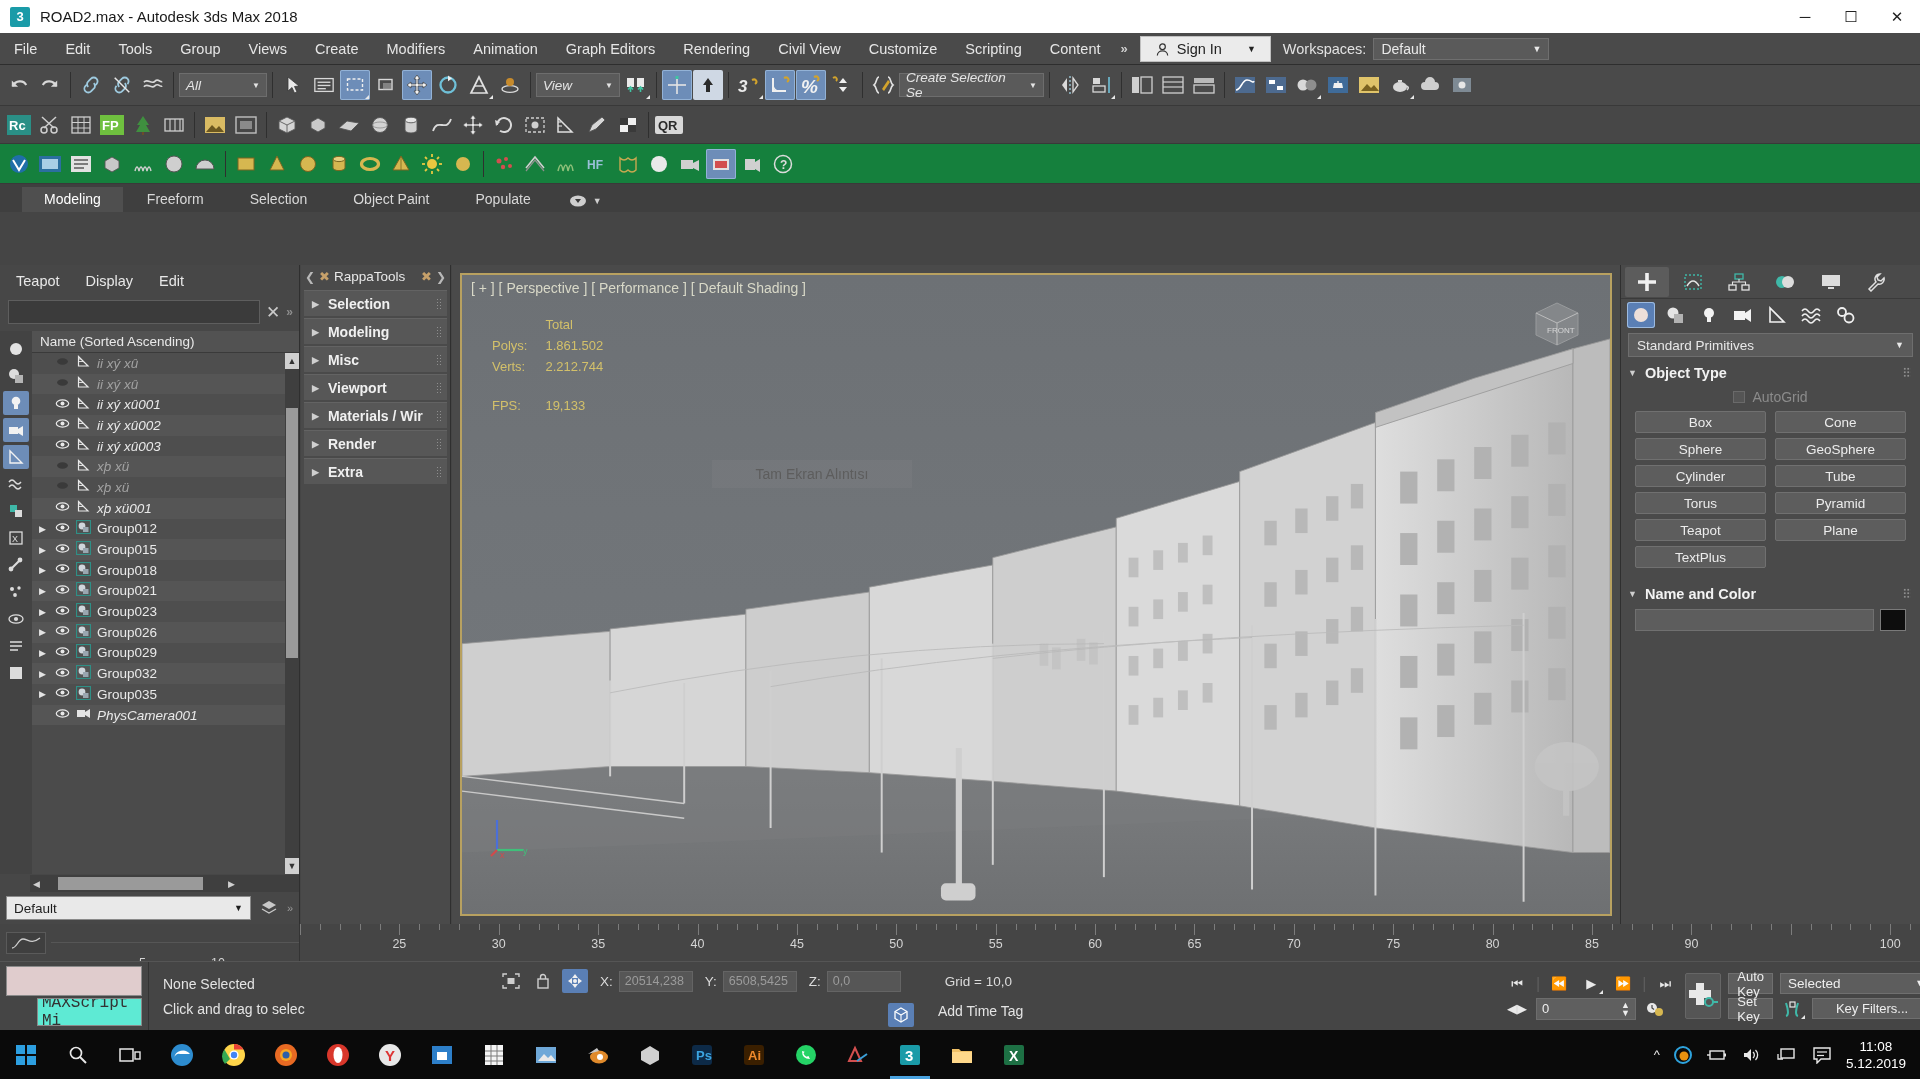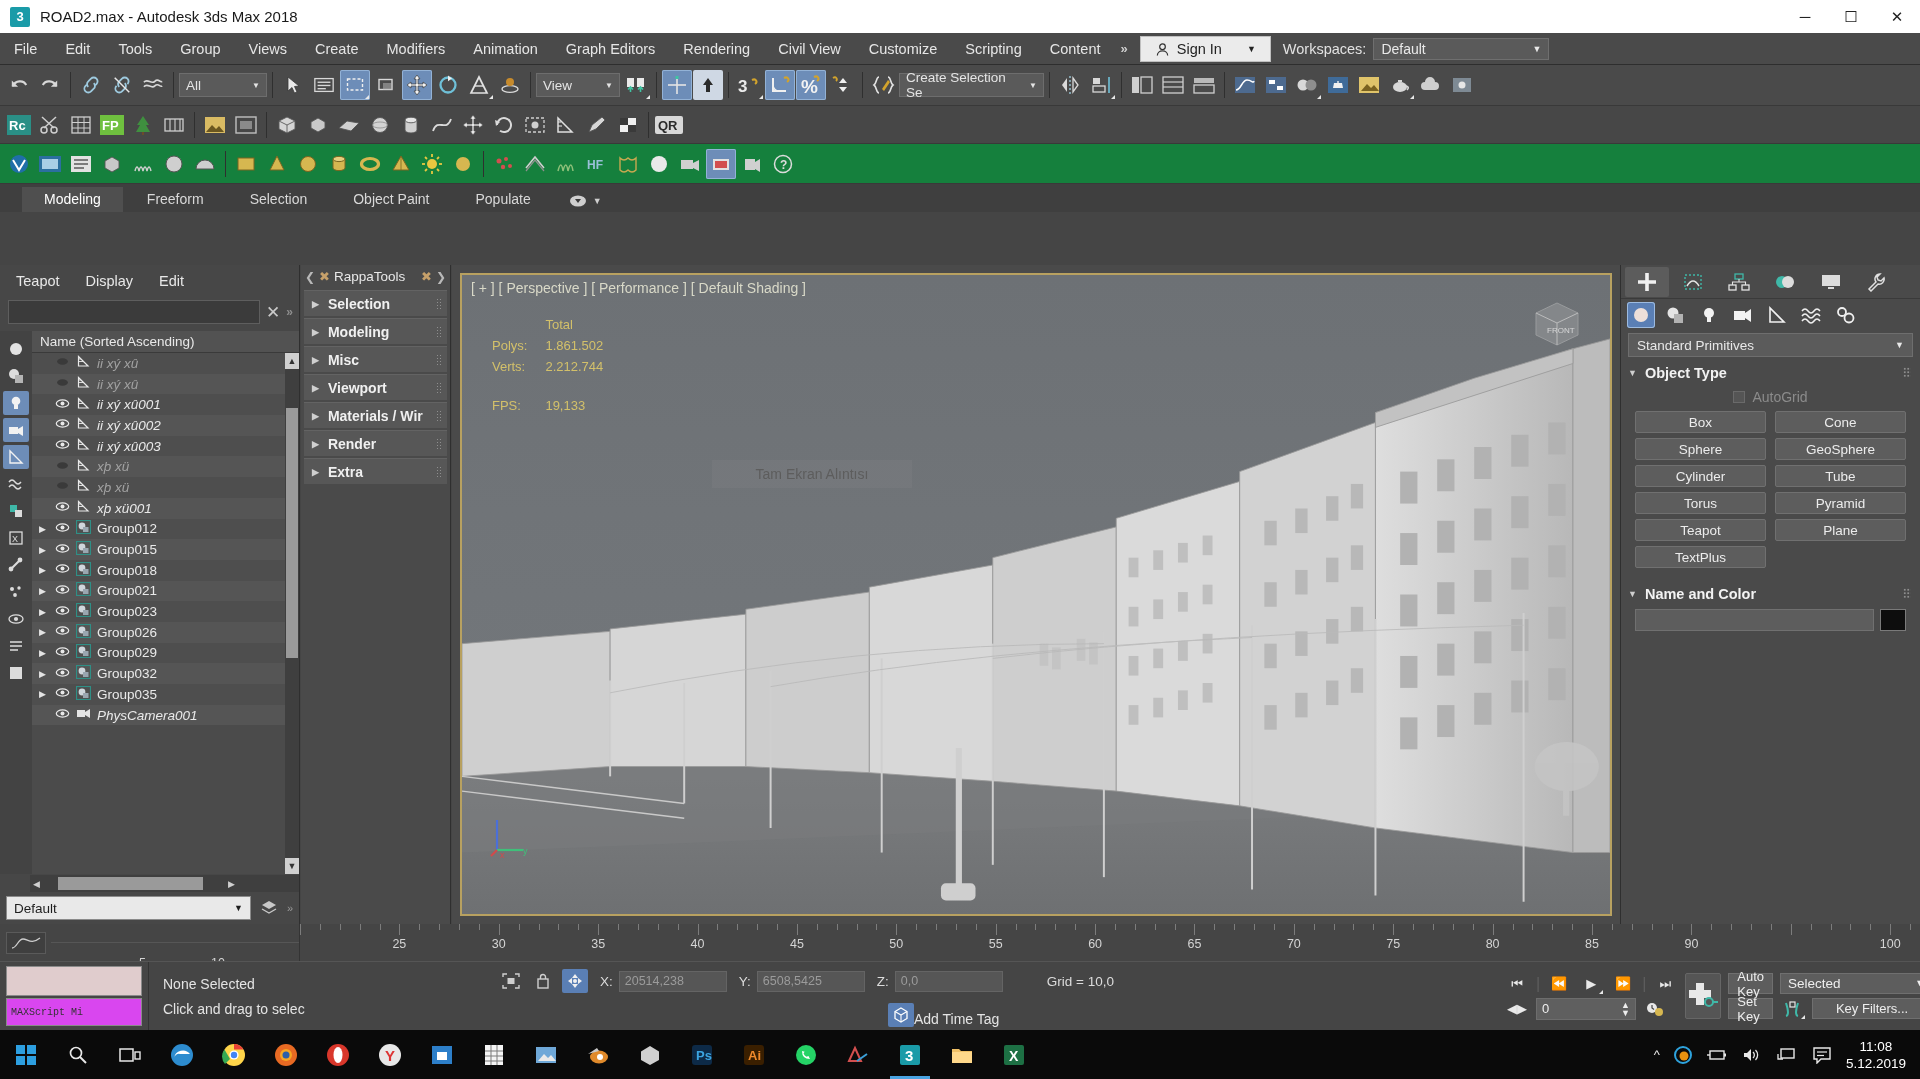--- a/index.html
+++ b/index.html
@@ -25,21 +25,21 @@
     padding:0 14px; font-size:14.5px; height:26px; margin:3px 0 3px 6px; border:1px solid #bfbfbf;}
   .signin .sdrop { font-size:9px; margin-left:18px; }
   .wsarea { display:flex; align-items:center; gap:7px; margin-left:12px; color:#e2e2e2; font-size:14.5px;}
   .wsselect { background:#5a5a5a; border:1px solid #6f6f6f; color:#e9e9e9; font-size:14px;
     width:176px; height:22px; display:flex; align-items:center; padding:0 7px; justify-content:space-between;}
   .wsselect .cv { font-size:9px; }
 
   
   .tbrow { background:#4a4a4a; display:flex; align-items:center; padding:0 4px;
     border-bottom:1px solid #393939; gap:1px; }
-  .tbrow.r1 { height:41px; }
+  .tbrow.r1 { height:41px;font-style:italic; }
   .tbrow.r2 { height:38px; background:#474747;}
   .tbrow.r3 { height:40px; background:#15803d;}
   .tbtn { width:30px; height:30px; border-radius:2px; display:flex; align-items:center;
     justify-content:center; position:relative; flex:none; }
   .tbtn.on { background:#6d8db8; box-shadow:inset 0 0 0 1px #93b2d6; }
   .tbtn.onlight { background:#cfd8e4; }
   .sep { width:1px; height:26px; background:#2f2f2f; margin:0 4px; flex:none; }
   .tsel { height:24px; background:#5a5a5a; border:1px solid #6d6d6d; color:#e4e4e4;
     font-size:13.5px; display:flex; align-items:center; padding:0 6px; justify-content:space-between; }
   .tsel .cv { font-size:8px; margin-left:8px;}
@@ -170,33 +170,33 @@
   .ruler { position:relative; flex:1; }
   .rulerinner { position:absolute; inset:0; }
   .rtick { position:absolute; top:0; width:1px; background:#7c7c7c;}
   .rlabel { position:absolute; top:13px; font-size:12.5px; color:#d4d4d4; transform:translateX(-50%);}
 
   
   .status { position:absolute; left:0; right:0; bottom:49px; height:69px; background:#454545;
     border-top:1px solid #555; display:flex; align-items:stretch;}
   .st-script { width:148px; padding:4px 6px; display:flex; flex-direction:column; gap:2px;}
   .st-listener { height:30px; background:#e0cccd; border:1px solid #8a8a8a;}
-  .st-mini { height:28px; background:#d946ef; border:1px solid #8a8a8a; color:#333;
-    font-family:"Liberation Mono", monospace; font-size:10px; display:flex; align-items:center; padding-left:4px; overflow:hidden;}
+  .st-mini { height:28px; background:#5eead4; border:1px solid #8a8a8a; color:#333;
+    font-family:"Liberation Mono", monospace; font-size:16px; display:flex; align-items:center; padding-left:4px; overflow:hidden;margin-left:31px;}
   .st-prompt { width:320px; display:flex; flex-direction:column; justify-content:center;
     gap:9px; padding-left:14px; border-left:1px solid #333; font-size:14px; color:#e4e4e4;}
   .st-mid { flex:1; display:flex; flex-direction:column; padding-top:7px;}
   .st-coordrow { display:flex; align-items:center; gap:6px; padding-left:30px;}
   .st-ic { width:26px; height:24px; display:flex; align-items:center; justify-content:center;}
   .st-ic.on { background:#5a7fb5; border-radius:2px;}
   .coordlab { font-size:13.5px; color:#dcdcdc; margin-left:6px;}
-  .coordfld { width:108px; height:21px; background:#565656; border:1px solid #646464;
+  .coordfld { width:74px; height:21px; background:#565656; border:1px solid #646464;
     color:#9b9b9b; font-size:12.5px; display:flex; align-items:center; padding:0 5px;}
   .gridlab { font-size:13.5px; color:#dcdcdc; margin-left:38px;}
-  .st-tag { display:flex; align-items:flex-end; gap:0; margin-top:10px; margin-left:420px;}
+  .st-tag { display:flex; align-items:flex-start; gap:24px; margin-top:10px; margin-left:420px;}
   .st-tagico { width:26px; height:24px; background:#5a7fb5; border-radius:2px;
     display:flex; align-items:center; justify-content:center;}
   .st-anim { width:420px; display:flex; align-items:center; gap:7px; padding-left:4px;}
   .playrow { display:flex; flex-direction:column; gap:3px;}
   .pr { display:flex; align-items:center; gap:6px;}
   .pbtn { width:26px; height:22px; display:flex; align-items:center; justify-content:center;
     color:#e9e9e9; font-size:13px; position:relative;}
   .spin { width:100px; height:22px; background:#5f5f5f; border:1px solid #6d6d6d; color:#eee;
     font-size:13px; display:flex; align-items:center; padding:0 5px; justify-content:space-between;}
   .bigkey { width:56px; height:46px; background:#555; border:1px solid #666; border-radius:2px;

